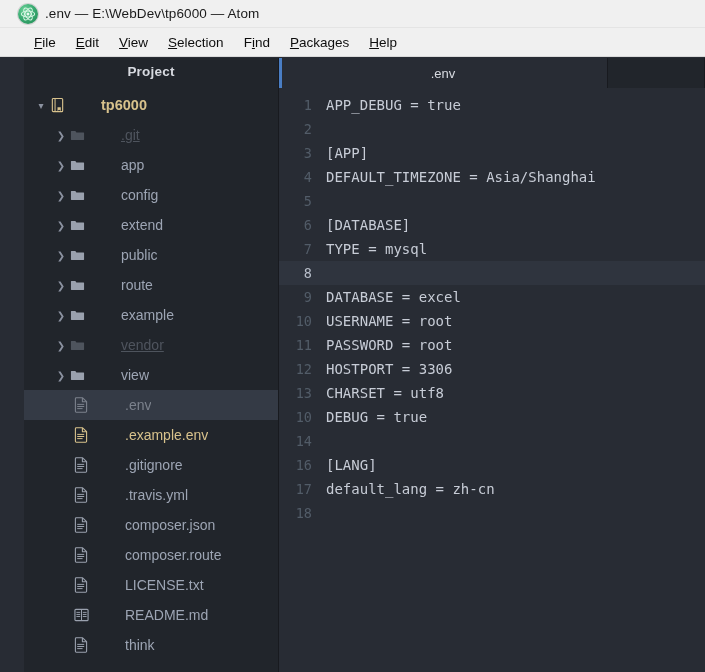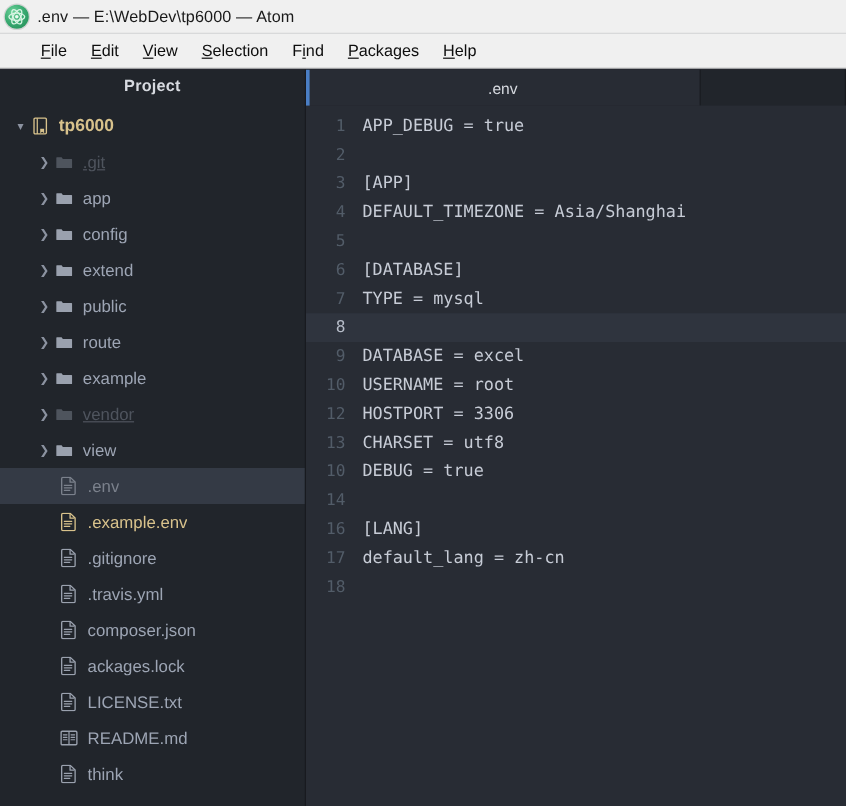--- a/index.html
+++ b/index.html
@@ -9,21 +9,21 @@
     overflow:hidden;
     font-family:"Liberation Sans", sans-serif;
     background:#282c34;
   }
 
   
   #titlebar{
     height:28px; width:100%;
     background:#f0f0f0;
     display:flex; align-items:center;
-    padding-left:4px;
+    padding-left:18px;
     border-bottom:1px solid #e4e4e4;
   }
   #app-logo{
     width:20px; height:20px; flex:0 0 20px;
     border-radius:50%;
     background:radial-gradient(circle at 35% 30%, #6ed39a 0%, #3aab72 45%, #218953 100%);
     position:relative; margin-right:7px;
     box-shadow:0 0 0 1px rgba(0,0,0,.12);
   }
   #app-logo svg{ position:absolute; left:2px; top:2px; }
@@ -47,20 +47,21 @@
     cursor:default;
   }
   .menu-item u{ text-decoration:underline; text-underline-offset:1px; }
 
   
   #workspace{
     position:absolute; top:58px; left:0;
     width:705px; height:614px;
     display:flex;
     background:#282c34;
+    padding-left:24px;
   }
 
   
   #sidebar{
     width:255px; flex:0 0 255px; height:100%;
     background:#21252b;
     border-right:1px solid #181a1f;
     position:relative;
     overflow:hidden;
   }
@@ -95,21 +96,21 @@
   .chevron{
     width:14px; flex:0 0 14px;
     display:flex; align-items:center; justify-content:center;
     color:#8b92a0; font-size:10px;
   }
   .ficon{
     width:18px; flex:0 0 18px;
     display:flex; align-items:center; justify-content:center;
     color:#9aa1ae; margin-right:7px;
   }
-  .tree-label{ overflow:hidden; text-overflow:ellipsis; }
+  .tree-label{ overflow:hidden; text-overflow:ellipsis;margin-left:28px; }
 
   .indent-1{ padding-left:10px; }
   .indent-2{ padding-left:30px; }
   .indent-2f{ padding-left:48px; }
 
   
   #editor-pane{
     flex:1 1 auto; height:100%;
     background:#282c34;
     display:flex; flex-direction:column;
@@ -374,21 +375,21 @@
             <svg width="14" height="16" viewBox="0 0 14 16">
               <path d="M8.6.8H2.3c-.5 0-.9.4-.9.9v12.6c0 .5.4.9.9.9h9.4c.5 0 .9-.4.9-.9V4.7L8.6.8z" fill="none" stroke="currentColor" stroke-width="1.1" stroke-linejoin="round"></path>
               <path d="M8.4 1.1v3.7h3.7" fill="none" stroke="currentColor" stroke-width="1.1" stroke-linejoin="round"></path>
               <g stroke="currentColor" stroke-width="1" stroke-linecap="round">
                 <line x1="3.6" y1="7.4" x2="9.8" y2="7.4"></line>
                 <line x1="3.6" y1="9.5" x2="9.8" y2="9.5"></line>
                 <line x1="3.6" y1="11.6" x2="8.2" y2="11.6"></line>
               </g>
             </svg>
           </span>
-          <span class="tree-label">ackages.lock</span>
+          <span class="tree-label">composer.route</span>
         </div>
         <div class="tree-row indent-2f">
           <span class="ficon">
             <svg width="14" height="16" viewBox="0 0 14 16">
               <path d="M8.6.8H2.3c-.5 0-.9.4-.9.9v12.6c0 .5.4.9.9.9h9.4c.5 0 .9-.4.9-.9V4.7L8.6.8z" fill="none" stroke="currentColor" stroke-width="1.1" stroke-linejoin="round"></path>
               <path d="M8.4 1.1v3.7h3.7" fill="none" stroke="currentColor" stroke-width="1.1" stroke-linejoin="round"></path>
               <g stroke="currentColor" stroke-width="1" stroke-linecap="round">
                 <line x1="3.6" y1="7.4" x2="9.8" y2="7.4"></line>
                 <line x1="3.6" y1="9.5" x2="9.8" y2="9.5"></line>
                 <line x1="3.6" y1="11.6" x2="8.2" y2="11.6"></line>
@@ -441,20 +442,21 @@
         <div class="code-line"><span class="gutter">1</span><span class="code-text">APP_DEBUG = true</span></div>
         <div class="code-line"><span class="gutter">2</span><span class="code-text"></span></div>
         <div class="code-line"><span class="gutter">3</span><span class="code-text">[APP]</span></div>
         <div class="code-line"><span class="gutter">4</span><span class="code-text">DEFAULT_TIMEZONE = Asia/Shanghai</span></div>
         <div class="code-line"><span class="gutter">5</span><span class="code-text"></span></div>
         <div class="code-line"><span class="gutter">6</span><span class="code-text">[DATABASE]</span></div>
         <div class="code-line"><span class="gutter">7</span><span class="code-text">TYPE = mysql</span></div>
         <div class="code-line cursor-line"><span class="gutter">8</span></div>
         <div class="code-line"><span class="gutter">9</span><span class="code-text">DATABASE = excel</span></div>
         <div class="code-line"><span class="gutter">10</span><span class="code-text">USERNAME = root</span></div>
+        <div class="code-line"><span class="gutter">11</span><span class="code-text">PASSWORD = root</span></div>
         <div class="code-line"><span class="gutter">12</span><span class="code-text">HOSTPORT = 3306</span></div>
         <div class="code-line"><span class="gutter">13</span><span class="code-text">CHARSET = utf8</span></div>
         <div class="code-line"><span class="gutter">10</span><span class="code-text">DEBUG = true</span></div>
         <div class="code-line"><span class="gutter">14</span><span class="code-text"></span></div>
         <div class="code-line"><span class="gutter">16</span><span class="code-text">[LANG]</span></div>
         <div class="code-line"><span class="gutter">17</span><span class="code-text">default_lang = zh-cn</span></div>
         <div class="code-line"><span class="gutter">18</span><span class="code-text"></span></div>
       </div>
   </div>
 

